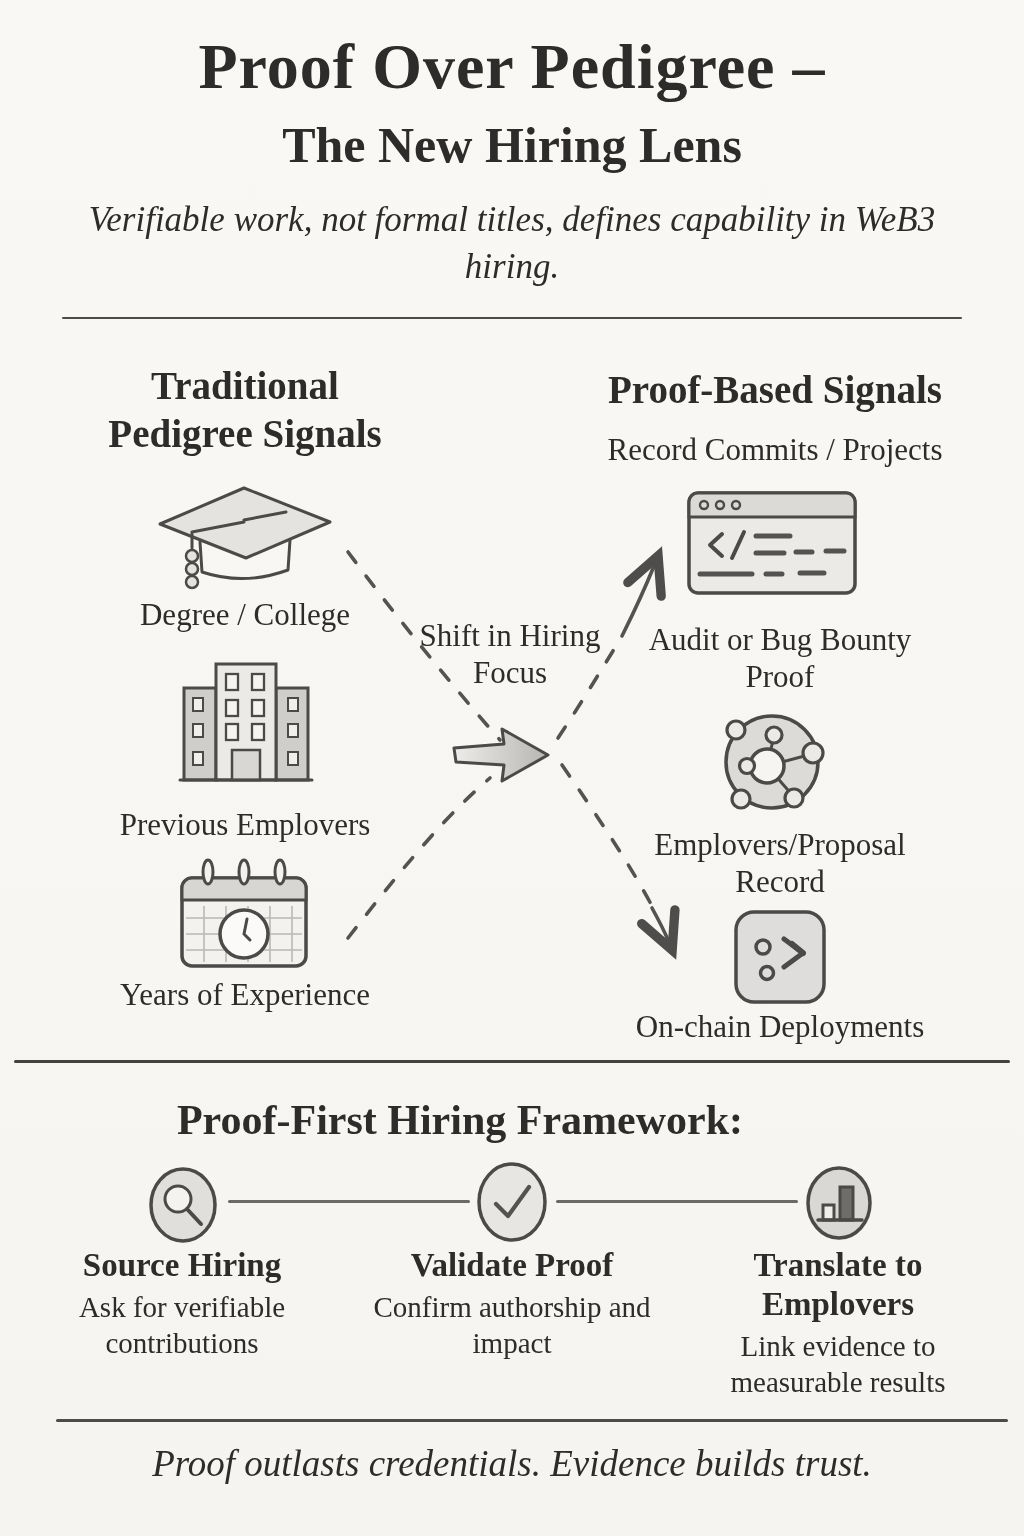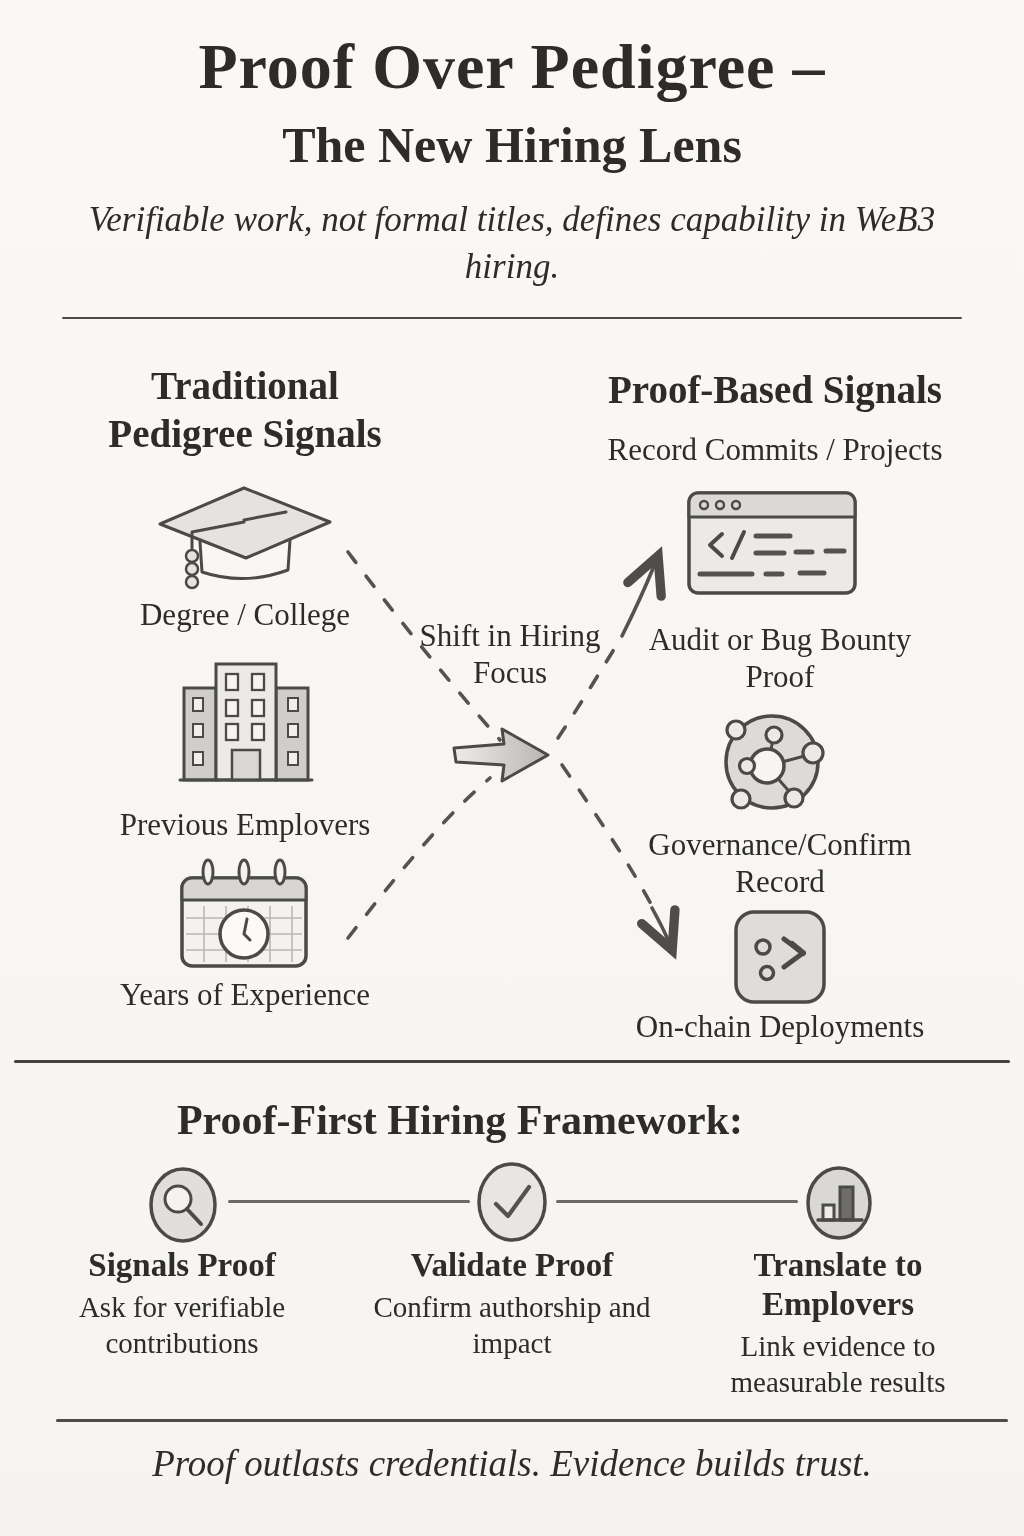--- a/index.html
+++ b/index.html
@@ -143,21 +143,21 @@
       <circle cx="53" cy="60" r="17" fill="#f6f5f2" stroke="#4b4a48" stroke-width="3.5"></circle>
       <circle cx="22" cy="24" r="9" fill="#eceae7" stroke="#4b4a48" stroke-width="3.2"></circle>
       <circle cx="60" cy="29" r="8" fill="#eceae7" stroke="#4b4a48" stroke-width="3.2"></circle>
       <circle cx="33" cy="60" r="7.5" fill="#eceae7" stroke="#4b4a48" stroke-width="3.2"></circle>
       <circle cx="99" cy="47" r="10" fill="#eceae7" stroke="#4b4a48" stroke-width="3.2"></circle>
       <circle cx="80" cy="92" r="9" fill="#eceae7" stroke="#4b4a48" stroke-width="3.2"></circle>
       <circle cx="27" cy="93" r="9" fill="#eceae7" stroke="#4b4a48" stroke-width="3.2"></circle>
     </svg>
   </div>
 
-  <div class="abs ctr lbl gov-lbl">Governance/Confirm Record</div>
+  <div class="abs ctr lbl gov-lbl">Emplovers/Proposal Record</div>
 
   <div class="abs" style="top:908px;left:732px;">
     <svg width="96" height="98" viewBox="0 0 96 98">
       <rect x="4" y="4" width="88" height="90" rx="18" fill="#dedddb" stroke="#4b4a48" stroke-width="3.5"></rect>
       <circle cx="31" cy="39" r="7" fill="none" stroke="#4b4a48" stroke-width="3.5"></circle>
       <circle cx="35" cy="65" r="6.5" fill="none" stroke="#4b4a48" stroke-width="3.5"></circle>
       <path class="sk" d="M52,31 L71,45 L52,59" stroke-width="5"></path>
       <path class="sk" d="M60,36 L71,45" stroke-width="6"></path>
     </svg>
   </div>
@@ -215,21 +215,21 @@
   <div class="abs" style="top:1166px;left:806px;">
     <svg width="66" height="74" viewBox="0 0 66 74">
       <ellipse cx="33" cy="37" rx="31" ry="35" fill="#d9d8d5" stroke="#4b4a48" stroke-width="3.5"></ellipse>
       <rect x="17" y="39" width="11" height="15" fill="#efeeeb" stroke="#4b4a48" stroke-width="3"></rect>
       <rect x="34" y="21" width="13" height="33" fill="#6e6d6a" stroke="#4b4a48" stroke-width="3"></rect>
       <path class="sk" d="M12,54 H56" stroke-width="3.5"></path>
     </svg>
   </div>
 
   <div class="abs step s1">
-    <div class="step-title">Signals Proof</div>
+    <div class="step-title">Source Hiring</div>
     <div class="step-desc">Ask for verifiable contributions</div>
   </div>
   <div class="abs step s2">
     <div class="step-title">Validate Proof</div>
     <div class="step-desc">Confirm authorship and impact</div>
   </div>
   <div class="abs step s3">
     <div class="step-title" style="width:250px;margin:0 auto;">Translate to Emplovers</div>
     <div class="step-desc" style="width:260px;margin:4px auto 8px;">Link evidence to measurable results</div>
   </div>

